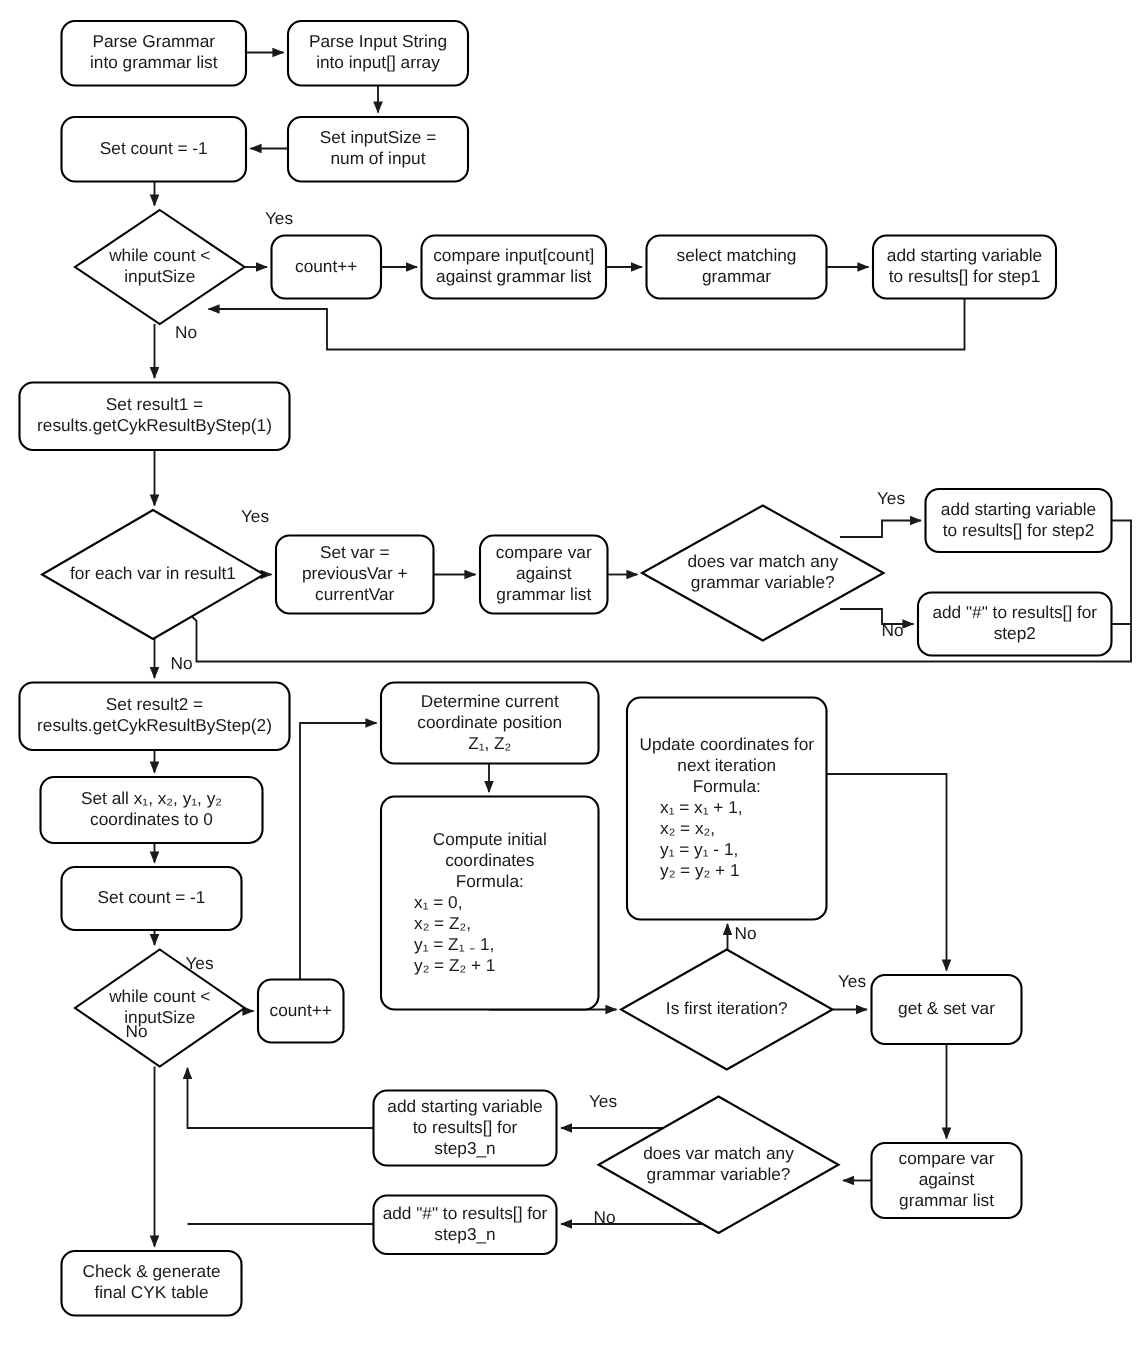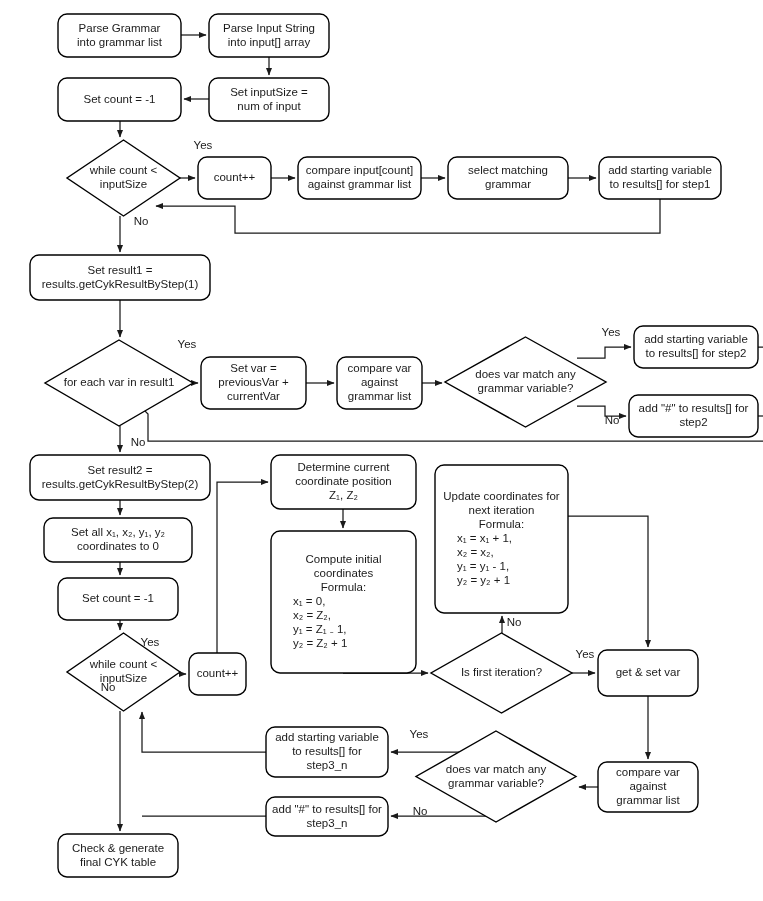--- a/index.html
+++ b/index.html
@@ -10,21 +10,20 @@
   body {
     width: 763px;
     height: 901px;
     font-family: "Liberation Sans", sans-serif;
     overflow: hidden;
   }
   #flowchart-root {
     position: relative;
     width: 611px;
     height: 901px;
-    padding-left: 17px;
   }
   svg#flow {
     display: block;
     width: 763px;
     height: 901px;
   }
   .node-shape {
     fill: #ffffff;
     stroke: #000000;
     stroke-width: 1.4;

